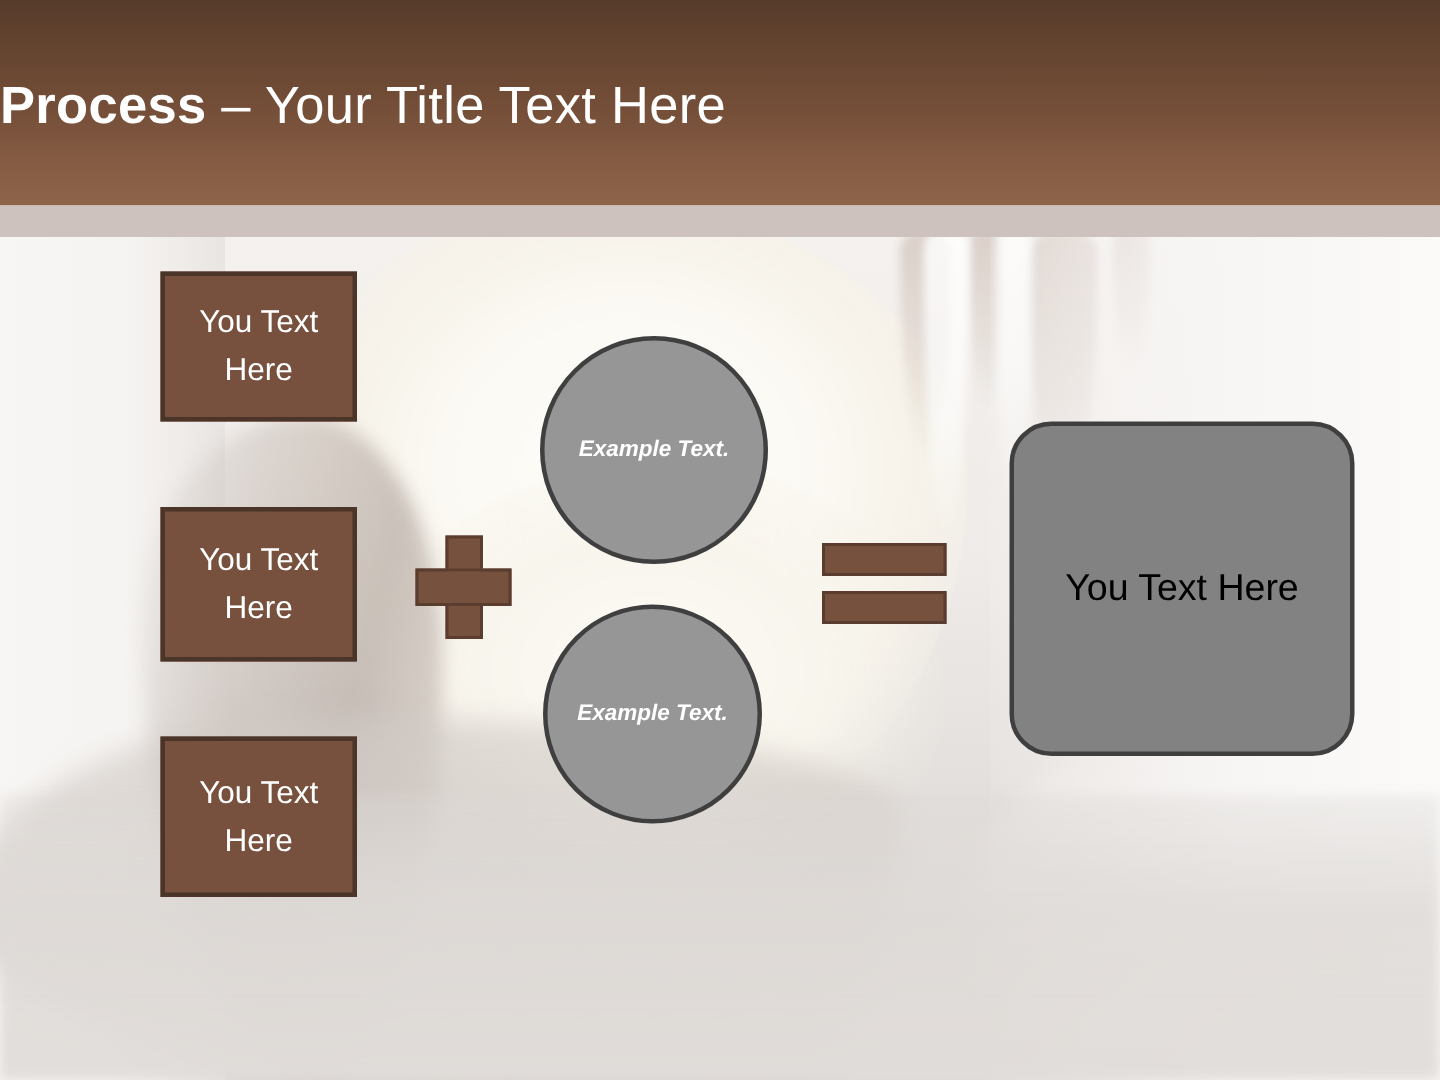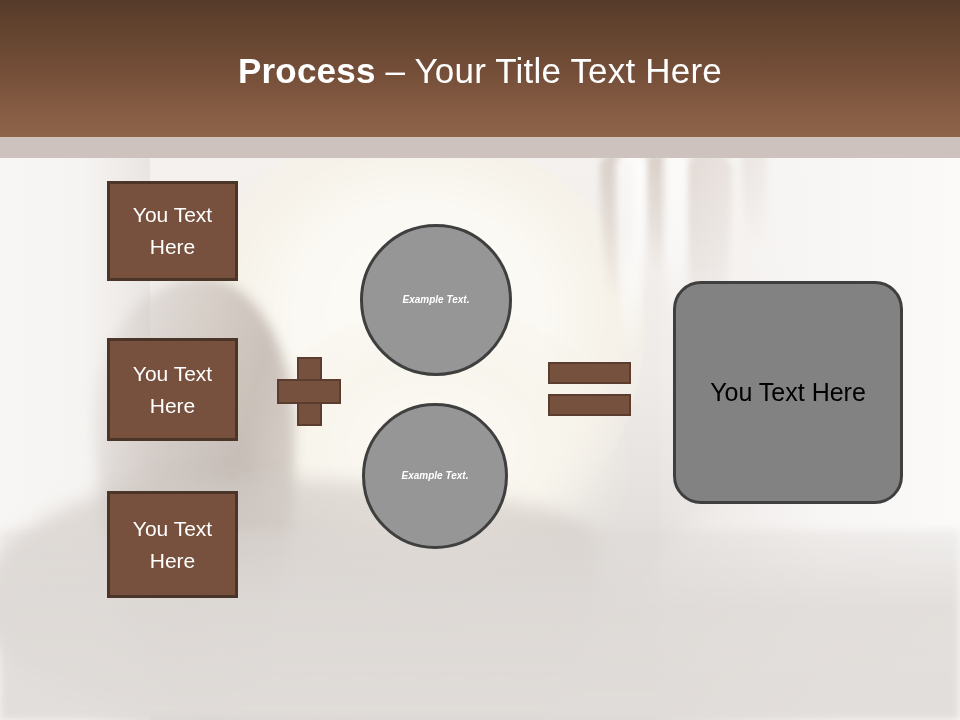--- a/index.html
+++ b/index.html
@@ -135,21 +135,21 @@
     position: absolute;
     left: 0; top: 0;
     width: 960px; height: 137px;
     background: linear-gradient(180deg, #563a2b 0%, #63442f 22%, #744e38 52%, #855b43 78%, #8e6449 100%);
     z-index: 10;
   }
   .header-title {
     position: absolute;
     left: 0; right: 0;
     top: 50px;
-    text-align: center;
+    text-align: left;
     color: #ffffff;
     font-size: 35px;
     line-height: 42px;
     letter-spacing: 0.2px;
     white-space: nowrap;
   }
   .title-strong { font-weight: bold; }
   .title-rest { font-weight: normal; }
 
   .header-band {
@@ -208,21 +208,21 @@
     box-sizing: border-box;
     border-radius: 50%;
     background: #969696;
     border: 3px solid #3f3f3f;
     display: flex;
     align-items: center;
     justify-content: center;
     color: #ffffff;
     font-weight: bold;
     font-style: italic;
-    font-size: 10px;
+    font-size: 15px;
     line-height: 24px;
     text-align: left;
     z-index: 5;
   }
   #circle-1 { left: 360px; top: 224px; width: 152px; height: 152px; }
   #circle-2 { left: 362px; top: 403px; width: 146px; height: 146px; }
 
   
   .equals-sign {
     position: absolute;

